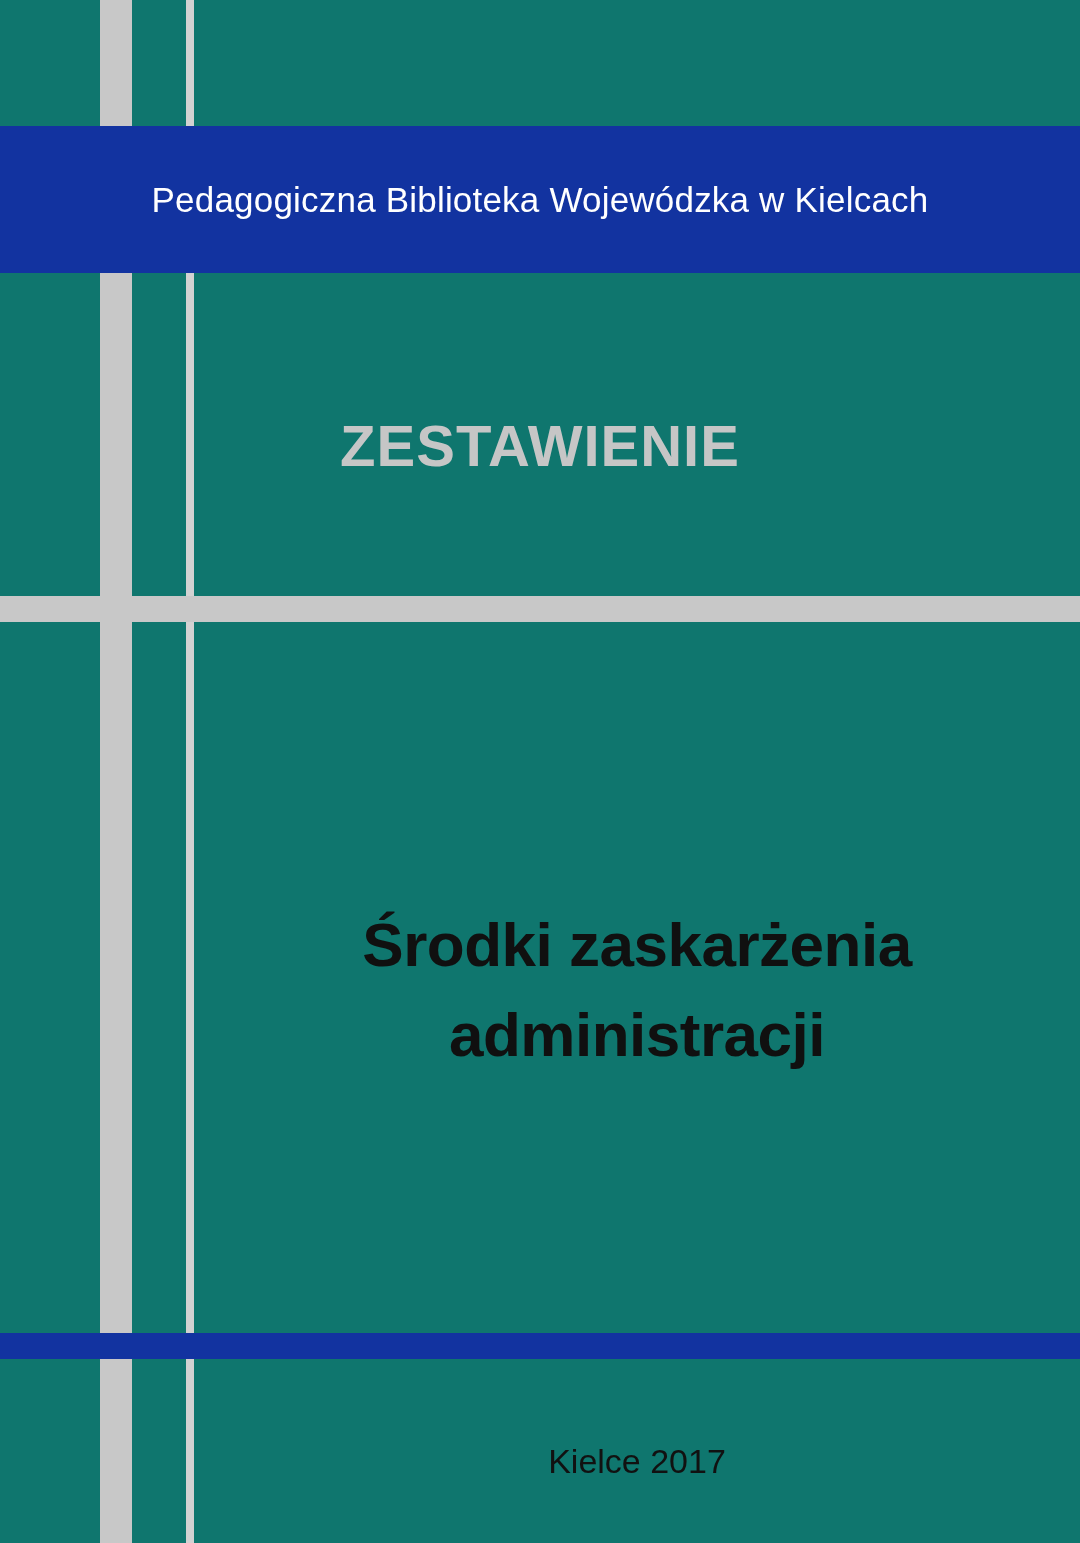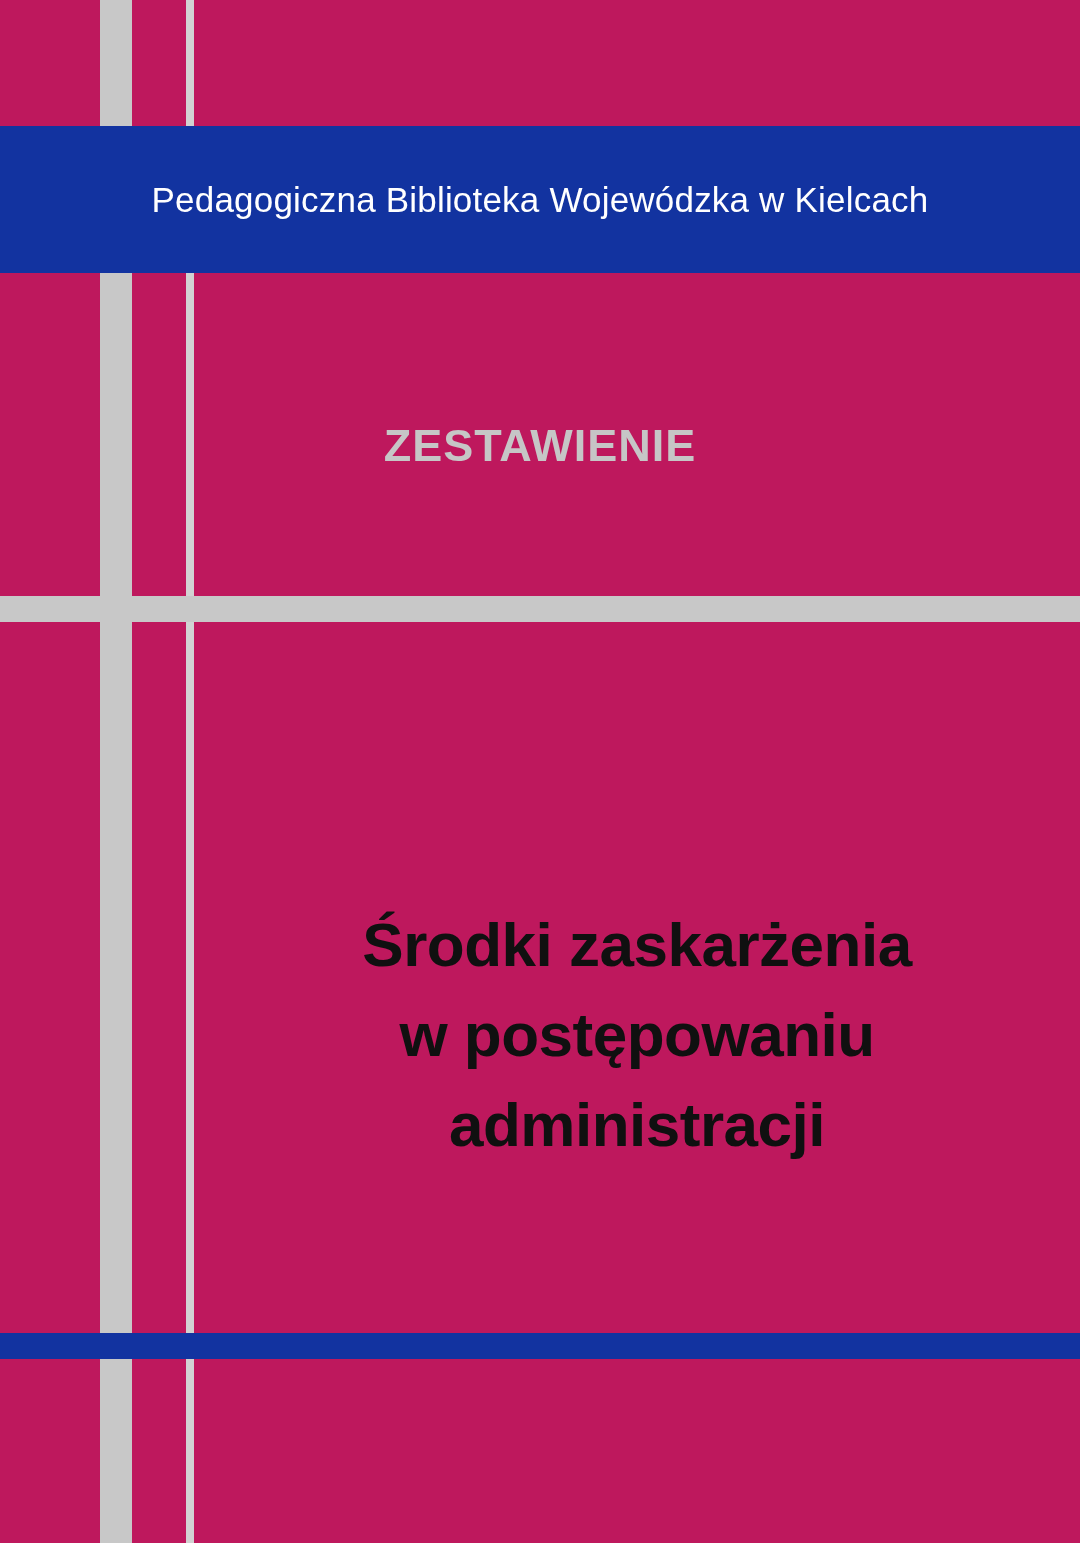--- a/index.html
+++ b/index.html
@@ -5,21 +5,21 @@
   html, body {
     margin: 0;
     padding: 0;
     background: #ffffff;
   }
   .page {
     position: relative;
     width: 1080px;
     height: 1543px;
     overflow: hidden;
-    background: #be185d;
+    background: #0f766e;
     font-family: "Liberation Sans", sans-serif;
   }
 
   
   .vstripe {
     position: absolute;
     top: 0;
     height: 100%;
     background: #c8c8c8;
   }
@@ -65,21 +65,21 @@
   }
 
   
   .series-title {
     position: absolute;
     left: 0;
     top: 410px;
     width: 100%;
     text-align: center;
     color: #c6c6c6;
-    font-size: 45px;
+    font-size: 58px;
     font-weight: bold;
     line-height: 72px;
     letter-spacing: 1px;
   }
 
   
   .main-title {
     position: absolute;
     left: 194px;
     top: 900px;
@@ -116,20 +116,20 @@
   <div class="blue-band-top">
     <div class="line">Pedagogiczna Biblioteka Wojewódzka w Kielcach</div>
   </div>
 
   <div class="series-title">
     <div>ZESTAWIENIE</div>
   </div>
 
   <div class="main-title">
     <div>Środki zaskarżenia</div>
-    <div>w postępowaniu</div>
     <div>administracji</div>
   </div>
 
   <div class="blue-band-bottom"></div>
 
+  <div class="imprint">Kielce 2017</div>
 
 </div>
 
 </body></html>

